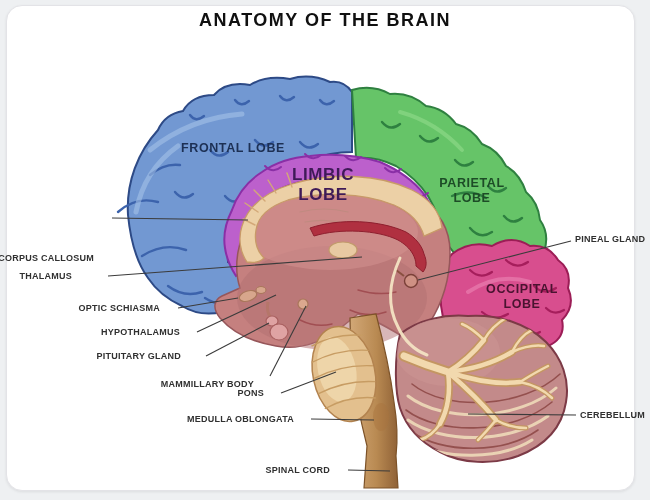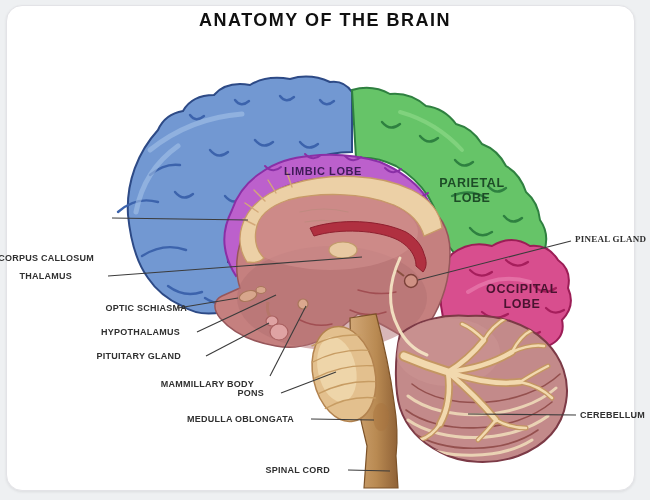--- a/index.html
+++ b/index.html
@@ -8,21 +8,21 @@
   .card{position:absolute;left:6px;top:5px;width:627px;height:484px;background:#ffffff;
         border:1px solid #e3e3e7;border-radius:16px;box-shadow:0 1px 3px rgba(0,0,0,.08);}
   .title{position:absolute;left:0;top:10px;width:650px;text-align:center;
          font-size:18px;font-weight:bold;letter-spacing:1.5px;color:#101010;}
   svg.brain{position:absolute;left:0;top:0;}
   .callout{position:absolute;font-size:9px;font-weight:bold;letter-spacing:.25px;
            color:#303030;white-space:nowrap;}
   .callout.r{text-align:right;}
   .region{position:absolute;font-weight:bold;letter-spacing:.6px;text-align:center;line-height:1.2;}
   .region.frontal{left:180px;top:141px;width:106px;font-size:12.5px;color:#1d3054;}
-  .region.limbic{left:278px;top:165px;width:90px;font-size:11px;color:#3f1a57;}
+  .region.limbic{left:278px;top:165px;width:90px;font-size:17px;color:#3f1a57;}
   .region.parietal{left:430px;top:176px;width:84px;font-size:12.5px;color:#1d4c27;}
   .region.occipital{left:479px;top:282px;width:86px;font-size:12.5px;color:#4a1330;}
 </style>
 </head>
 <body>
 
 <div class="stage">
   <div class="card"></div>
 
   <div class="title">ANATOMY OF THE BRAIN</div>
@@ -253,29 +253,30 @@
       <line x1="206" y1="356" x2="269" y2="323"></line>
       <line x1="270" y1="376" x2="306" y2="306"></line>
       <line x1="281" y1="393" x2="336" y2="372"></line>
       <line x1="311" y1="419" x2="374" y2="420"></line>
       <line x1="348" y1="470" x2="390" y2="471"></line>
       <line x1="571" y1="241" x2="418" y2="280"></line>
       <line x1="576" y1="415" x2="468" y2="414"></line>
     </g>
   </svg>
 
+  <div class="region frontal">FRONTAL LOBE</div>
   <div class="region limbic">LIMBIC LOBE</div>
   <div class="region occipital">OCCIPITAL LOBE</div>
   <div class="region parietal">PARIETAL LOBE</div>
 
   <div class="callout r" style="right:542px;top:213px;margin-top:40px;">CORPUS CALLOSUM</div>
   <div class="callout r" style="right:564px;top:271px;">THALAMUS</div>
-  <div class="callout r" style="right:449px;top:303px;padding-left:10px;">OPTIC SCHIASMA</div>
+  <div class="callout r" style="right:476px;top:303px;padding-left:10px;">OPTIC SCHIASMA</div>
   <div class="callout r" style="right:456px;top:327px;">HYPOTHALAMUS</div>
   <div class="callout r" style="right:455px;top:351px;">PITUITARY GLAND</div>
   <div class="callout r" style="right:382px;top:371px;margin-top:8px;">MAMMILLARY BODY</div>
   <div class="callout r" style="right:372px;top:388px;">PONS</div>
   <div class="callout r" style="right:342px;top:414px;">MEDULLA OBLONGATA</div>
   <div class="callout r" style="right:306px;top:465px;margin-left:29px;">SPINAL CORD</div>
 
-  <div class="callout" style="left:575px;top:234px;font-family:Liberation Serif, serif;">PINEAL GLAND</div>
+  <div class="callout" style="left:575px;top:234px;">PINEAL GLAND</div>
   <div class="callout" style="left:580px;top:410px;">CEREBELLUM</div>
 </div>
 
 </body></html>

